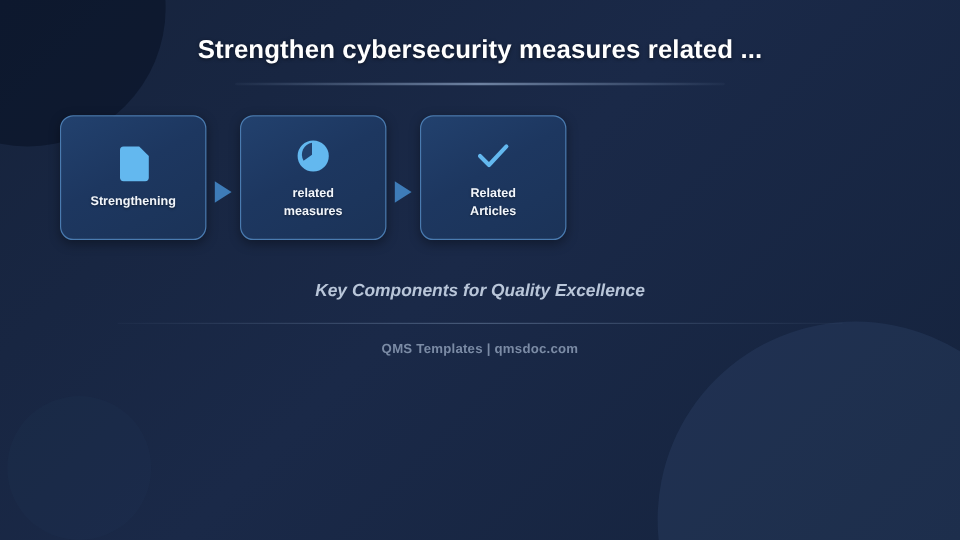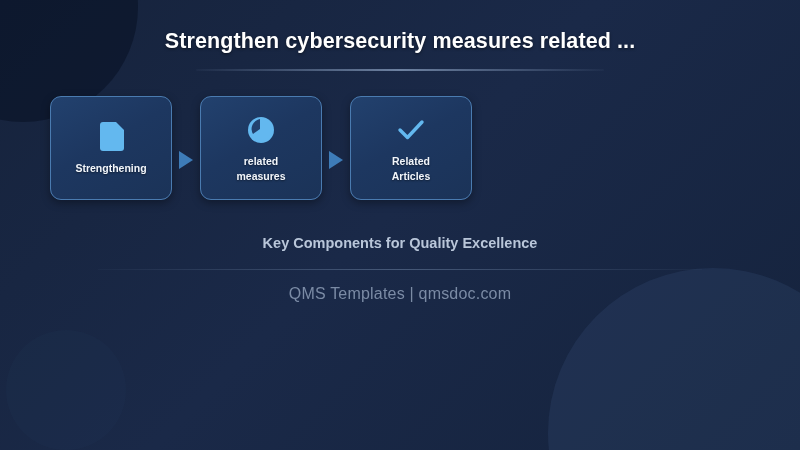--- a/index.html
+++ b/index.html
@@ -132,20 +132,21 @@
 
   
   .subtitle {
     position: absolute;
     top: 235px;
     left: 0;
     width: 100%;
     text-align: center;
     color: #b9c6d9;
     font-size: 14.5px;
+    font-style: italic;
     font-weight: bold;
   }
 
   
   .footer-rule {
     position: absolute;
     top: 269px;
     left: 50%;
     transform: translateX(-50%);
     width: 604px;
@@ -153,22 +154,22 @@
     background: linear-gradient(to right, rgba(120,145,180,0.04), rgba(125,148,180,0.45), rgba(120,145,180,0.04));
   }
   .footer {
     position: absolute;
     top: 285px;
     left: 0;
     width: 100%;
     text-align: center;
     color: #768losing;
     color: #7b8ba5;
-    font-size: 16px;
-    font-weight: normal;
+    font-size: 11px;
+    font-weight: bold;
     letter-spacing: 0.2px;
   }
 </style>
 </head>
 <body>
 
 <div id="slide">
 
   <div class="deco deco-tl"></div>
   <div class="deco deco-br"></div>

